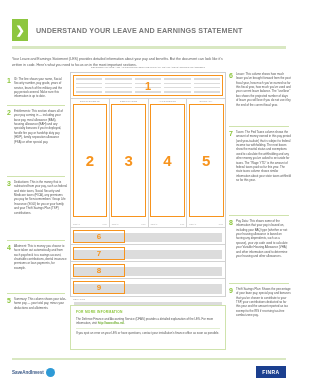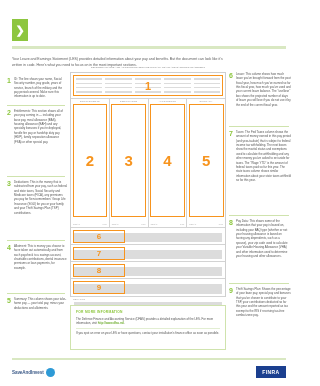--- a/index.html
+++ b/index.html
@@ -88,20 +88,21 @@
   .logo-left { display:flex; align-items:center; gap:2px; }
   .logo-left .txt { font-size:4.6px; color:#3f5d8a; font-weight:bold; letter-spacing:-.1px; }
   .logo-left .swoosh { width:9px; height:9px; border-radius:50%; background:#2e9ad6; }
   .logo-right { width:30px; height:12px; background:#1b3f8f; color:#fff; display:flex; align-items:center; justify-content:center; font-size:5px; font-weight:bold; letter-spacing:.4px; }
 </style>
 </head>
 <body>
 
 <div class="header">
   <div class="hdr-badge">❯</div>
+  <div class="hdr-title">UNDERSTAND YOUR LEAVE AND EARNINGS STATEMENT</div>
 </div>
 <div class="hdr-rule"></div>
 
 <div class="intro">Your Leave and Earnings Statement (LES) provides detailed information about your pay and benefits. But the document can look like it's written in code. Here's what you need to focus on in the most important sections.</div>
 
 <div class="callout col-left" style="top:77px;">
   <span class="num">1</span>
   <span class="body">ID: The line shows your name, Social Security number, pay grade, years of service, branch of the military and the pay period covered. Make sure this information is up to date.</span>
 </div>
 <div class="divider divl" style="top:105px;"></div>

